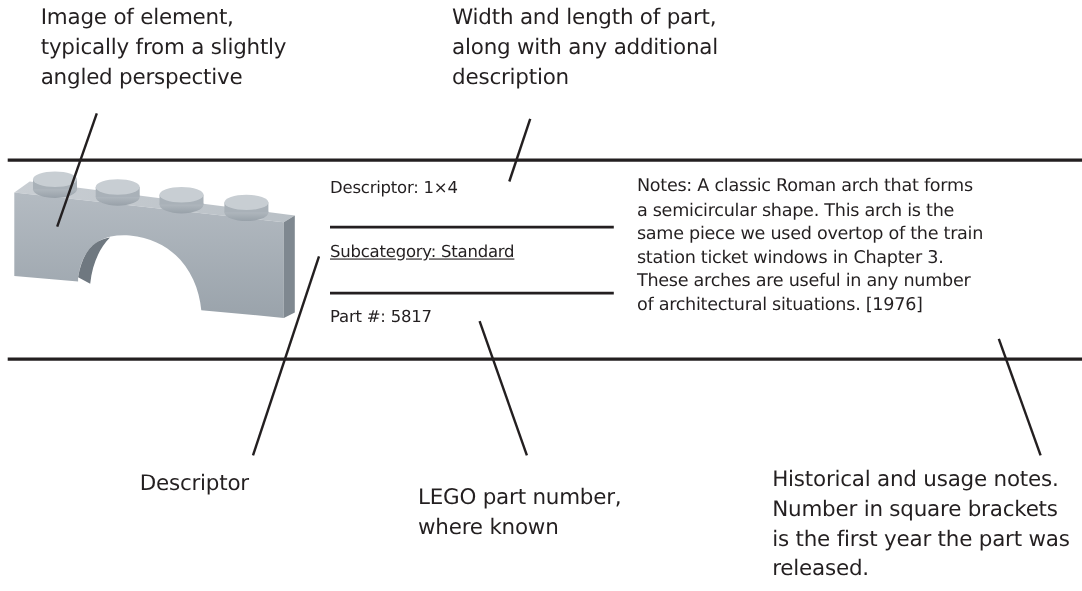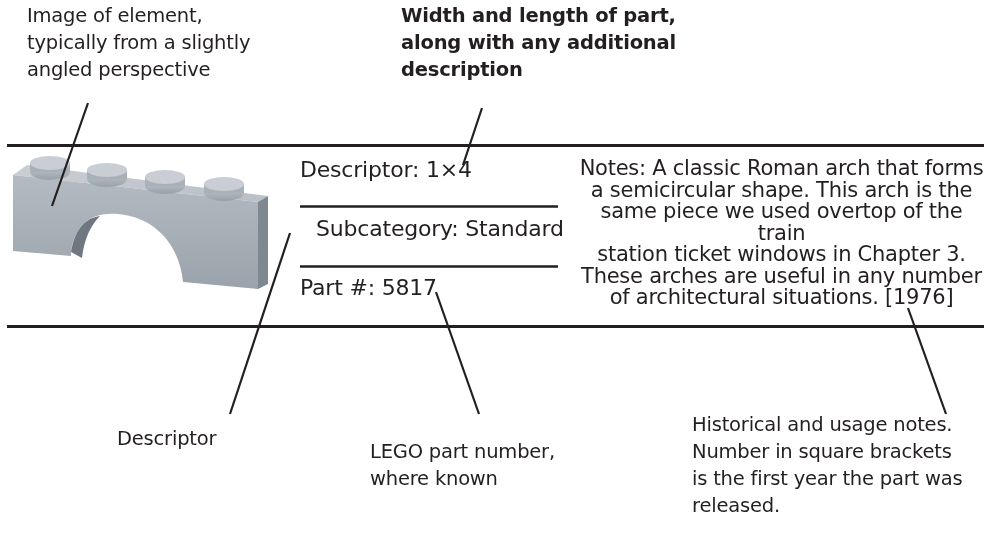--- a/index.html
+++ b/index.html
@@ -1,46 +1,46 @@
 <!DOCTYPE html>
 <html><head>
   <meta charset="utf-8">
   <style>
     html, body { margin: 0; padding: 0; background: #ffffff; }
     body { width: 984px; height: 537px; position: relative; overflow: hidden;
            font-family: "DejaVu Sans", sans-serif; color: #231f20; }
-    .callout { position: absolute; font-size: 19.5px; line-height: 27px; white-space: pre-line; letter-spacing: -0.2px; }
-    .field { position: absolute; font-size: 22px; line-height: 22px; white-space: nowrap; letter-spacing: -0.2px; }
-    .notes { position: absolute; font-size: 21px; line-height: 21.5px; white-space: pre-line; letter-spacing: -0.25px; text-align: center; }
+    .callout { position: absolute; font-size: 19.5px; line-height: 27px; white-space: pre-line; letter-spacing: -0.2px; margin-left: 10px; }
+    .field { position: absolute; font-size: 15px; line-height: 22px; white-space: nowrap; letter-spacing: -0.2px; }
+    .notes { position: absolute; font-size: 16px; line-height: 21.5px; white-space: pre-line; letter-spacing: -0.25px; }
     svg.overlay { position: absolute; left: 0; top: 0; }
   </style>
 </head>
 <body>
 
 <div class="callout" style="left:27px; top:2px;">Image of element,
 typically from a slightly
 angled perspective</div>
-<div class="callout" style="left:401px; top:2px;font-weight:bold;">Width and length of part,
+<div class="callout" style="left:401px; top:2px;">Width and length of part,
 along with any additional
 description</div>
 
 <div class="field" style="left:300px; top:159px;">Descriptor: 1×4</div>
-<div class="field" style="left:316px; top:218px;">Subcategory: Standard</div>
+<div class="field" style="left:300px; top:218px;text-decoration:underline;">Subcategory: Standard</div>
 <div class="field" style="left:300px; top:277px;">Part #: 5817</div>
 <div class="notes" style="left:579px; top:158px;">Notes: A classic Roman arch that forms
 a semicircular shape. This arch is the
 same piece we used overtop of the train
 station ticket windows in Chapter 3.
 These arches are useful in any number
 of architectural situations. [1976]</div>
 
 <div class="callout" style="left:117px; top:425px;">Descriptor</div>
 <div class="callout" style="left:370px; top:438px;">LEGO part number,
 where known</div>
-<div class="callout" style="left:692px; top:411px;">Historical and usage notes.
+<div class="callout" style="left:692px; top:422px;">Historical and usage notes.
 Number in square brackets
 is the first year the part was
 released.</div>
 
 <svg class="overlay" width="984" height="537" viewBox="0 0 984 537">
   <defs>
     <linearGradient id="faceGrad" x1="0" y1="0" x2="0" y2="1">
       <stop offset="0" stop-color="#b4bbc2"></stop>
       <stop offset="1" stop-color="#9aa3ab"></stop>
     </linearGradient>

